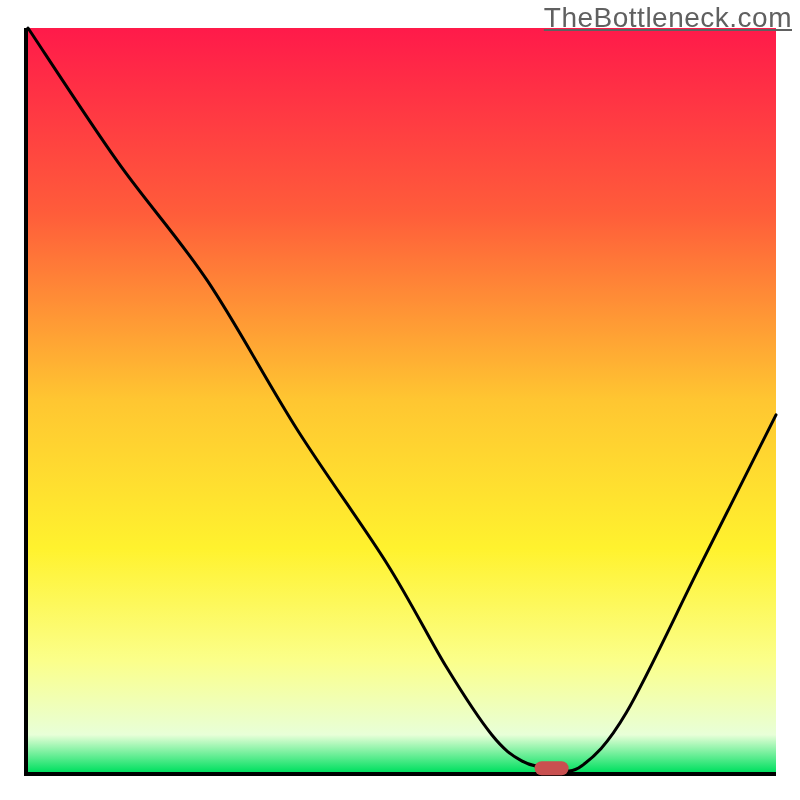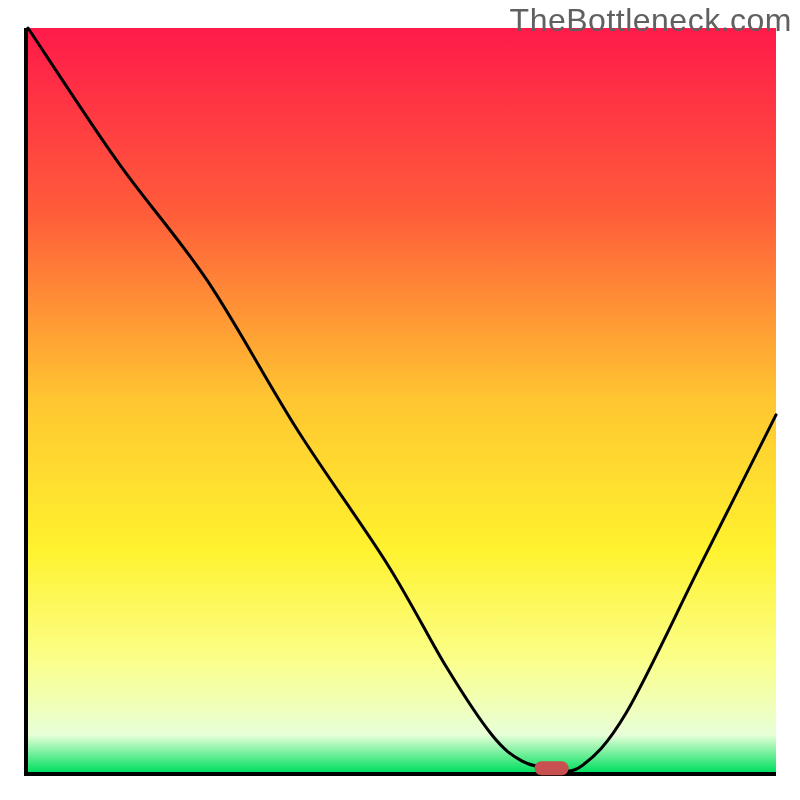--- a/index.html
+++ b/index.html
@@ -16,25 +16,26 @@
     left: 0;
     top: 0;
     width: 800px;
     height: 800px;
     box-sizing: border-box;
   }
   .watermark {
     position: absolute;
     top: 2px;
     right: 8px;
-    font-size: 32px;
+    font-size: 28px;
     color: #606060;
     font-weight: 400;
     letter-spacing: 0.5px;
     z-index: 10;
+    text-decoration: underline;
   }
   .plot-area {
     position: absolute;
     left: 24px;
     top: 28px;
     width: 752px;
     height: 748px;
     border-left: 4px solid #000;
     border-bottom: 4px solid #000;
     box-sizing: border-box;

